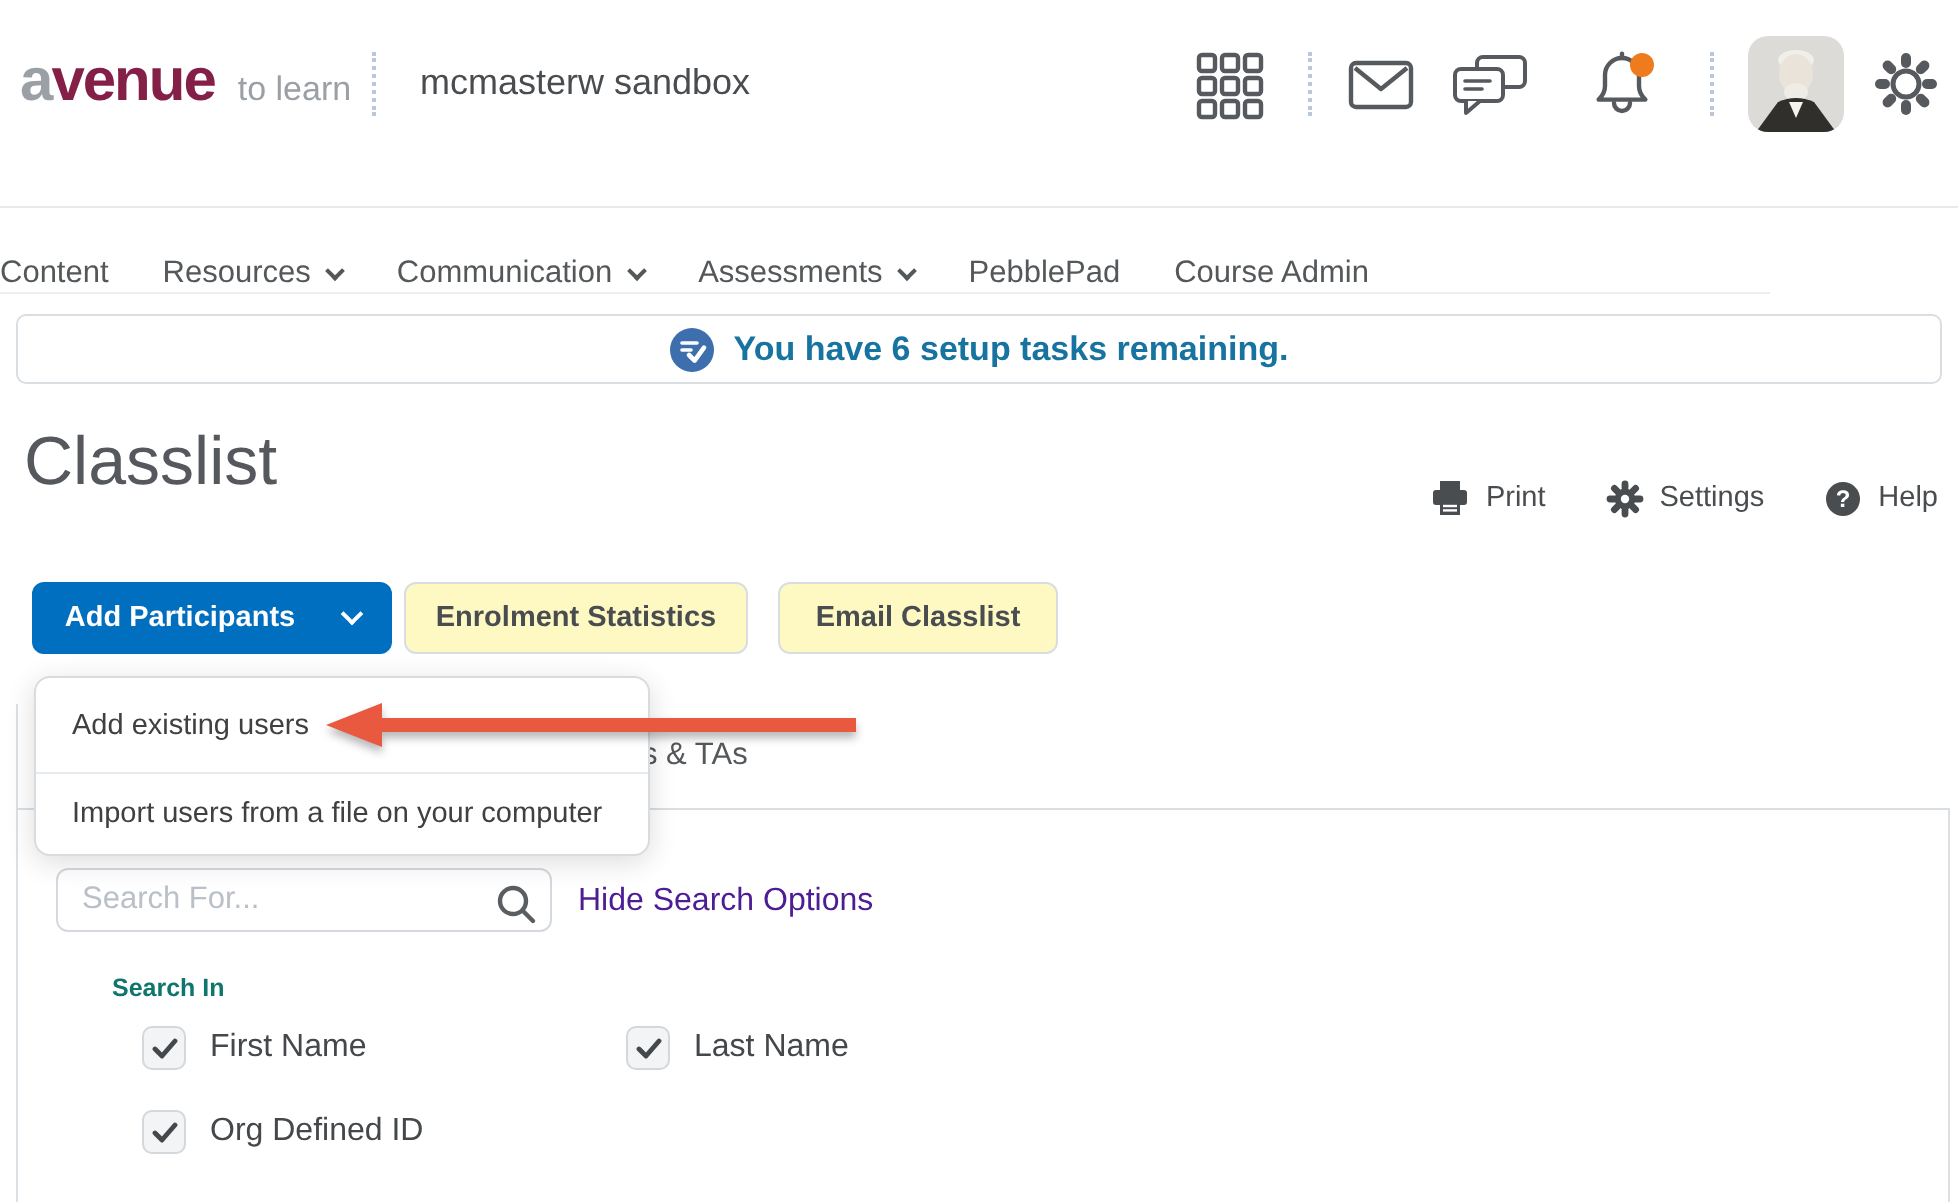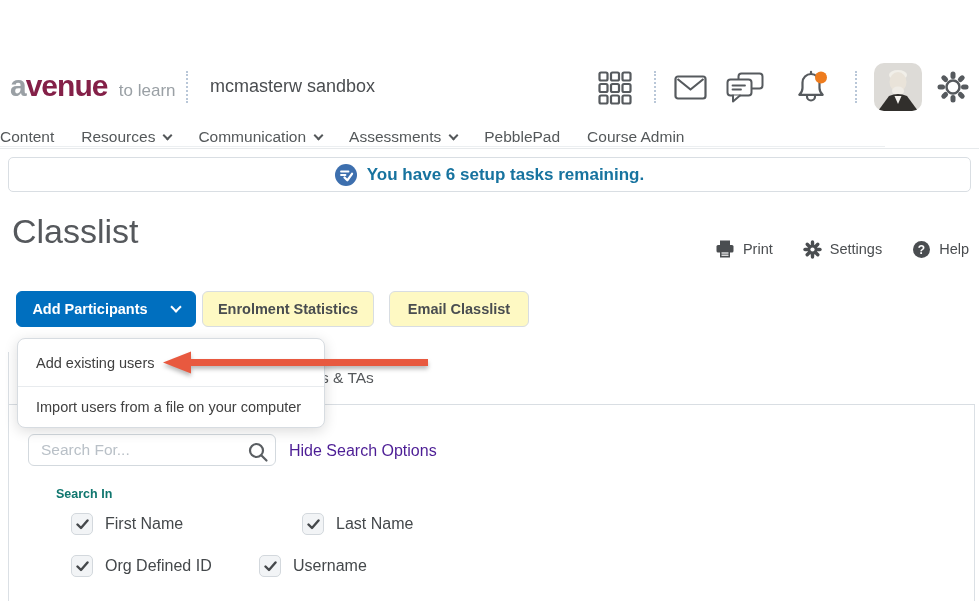--- a/index.html
+++ b/index.html
@@ -2,21 +2,21 @@
 <html><head>
 <meta charset="utf-8">
 <style>
   * { margin:0; padding:0; box-sizing:border-box; }
   html,body { background:#fff; }
   .app {
     position:relative; width:979px; height:601px; overflow:hidden;
     background:#fff; font-family:"Liberation Sans", sans-serif; color:#4a4d50;
   }
   
-  .topbar { position:absolute; left:0; top:0; width:979px; height:104px; background:#fff; border-bottom:1px solid #e7eaec;margin-top:45px; }
+  .topbar { position:absolute; left:0; top:0; width:979px; height:104px; background:#fff; border-bottom:1px solid #e7eaec; }
   .logo { position:absolute; left:10px; top:24px; white-space:nowrap; }
   .logo-a { font-size:30px; font-weight:bold; color:#9aa0a5; letter-spacing:-1px; }
   .logo-main { font-size:30px; font-weight:bold; color:#842048; letter-spacing:-1px; }
   .logo-suffix { font-size:17px; color:#9aa0a5; margin-left:7px; }
   .vdots { position:absolute; width:0; height:32px; border-left:2px dotted #b9c7d8; }
   .course-title { position:absolute; left:210px; top:31px; font-size:18px; color:#4a4d50; }
   .mb-icon { position:absolute; cursor:pointer; }
   .avatar { position:absolute; left:874px; top:18px; width:48px; height:48px; cursor:pointer; }
   
   .navbar { position:absolute; left:0; top:86px; width:885px; height:61px; border-bottom:1px solid #eceff1; display:flex; align-items:flex-end; padding-left:0; }
@@ -239,44 +239,36 @@
     <div class="search-in">Search In</div>
 
     <div class="cb-item" style="left:62px; top:108px;">
       <span class="cb">
         <svg width="13" height="11" viewBox="0 0 13 11">
             <polyline points="1.5,5.5 5,9 11.5,1.5" fill="none" stroke="#45484b" stroke-width="2.4" stroke-linecap="round" stroke-linejoin="round"></polyline>
           </svg>
       </span>
       <span class="cb-label">First Name</span>
     </div>
-    <div class="cb-item" style="left:250px; top:108px;padding-left:43px;">
+    <div class="cb-item" style="left:261px; top:108px;padding-left:43px;">
       <span class="cb">
         <svg width="13" height="11" viewBox="0 0 13 11">
             <polyline points="1.5,5.5 5,9 11.5,1.5" fill="none" stroke="#45484b" stroke-width="2.4" stroke-linecap="round" stroke-linejoin="round"></polyline>
           </svg>
       </span>
       <span class="cb-label">Last Name</span>
     </div>
     <div class="cb-item" style="left:62px; top:150px;">
       <span class="cb">
         <svg width="13" height="11" viewBox="0 0 13 11">
             <polyline points="1.5,5.5 5,9 11.5,1.5" fill="none" stroke="#45484b" stroke-width="2.4" stroke-linecap="round" stroke-linejoin="round"></polyline>
           </svg>
       </span>
       <span class="cb-label">Org Defined ID</span>
     </div>
-    <div class="cb-item" style="left:250px; top:150px;">
-      <span class="cb">
-        <svg width="13" height="11" viewBox="0 0 13 11">
-            <polyline points="1.5,5.5 5,9 11.5,1.5" fill="none" stroke="#45484b" stroke-width="2.4" stroke-linecap="round" stroke-linejoin="round"></polyline>
-          </svg>
-      </span>
-      <span class="cb-label">Username</span>
-    </div>
   </div>
 
   <div class="dropdown">
     <div class="dd-item dd-item-1">Add existing users</div>
     <div class="dd-divider"></div>
     <div class="dd-item dd-item-2">Import users from a file on your computer</div>
   </div>
 
   <svg class="arrow" width="275" height="34" viewBox="0 0 275 34">
     <rect x="28" y="12" w="0" width="242" height="7" fill="#e8593f"></rect>

